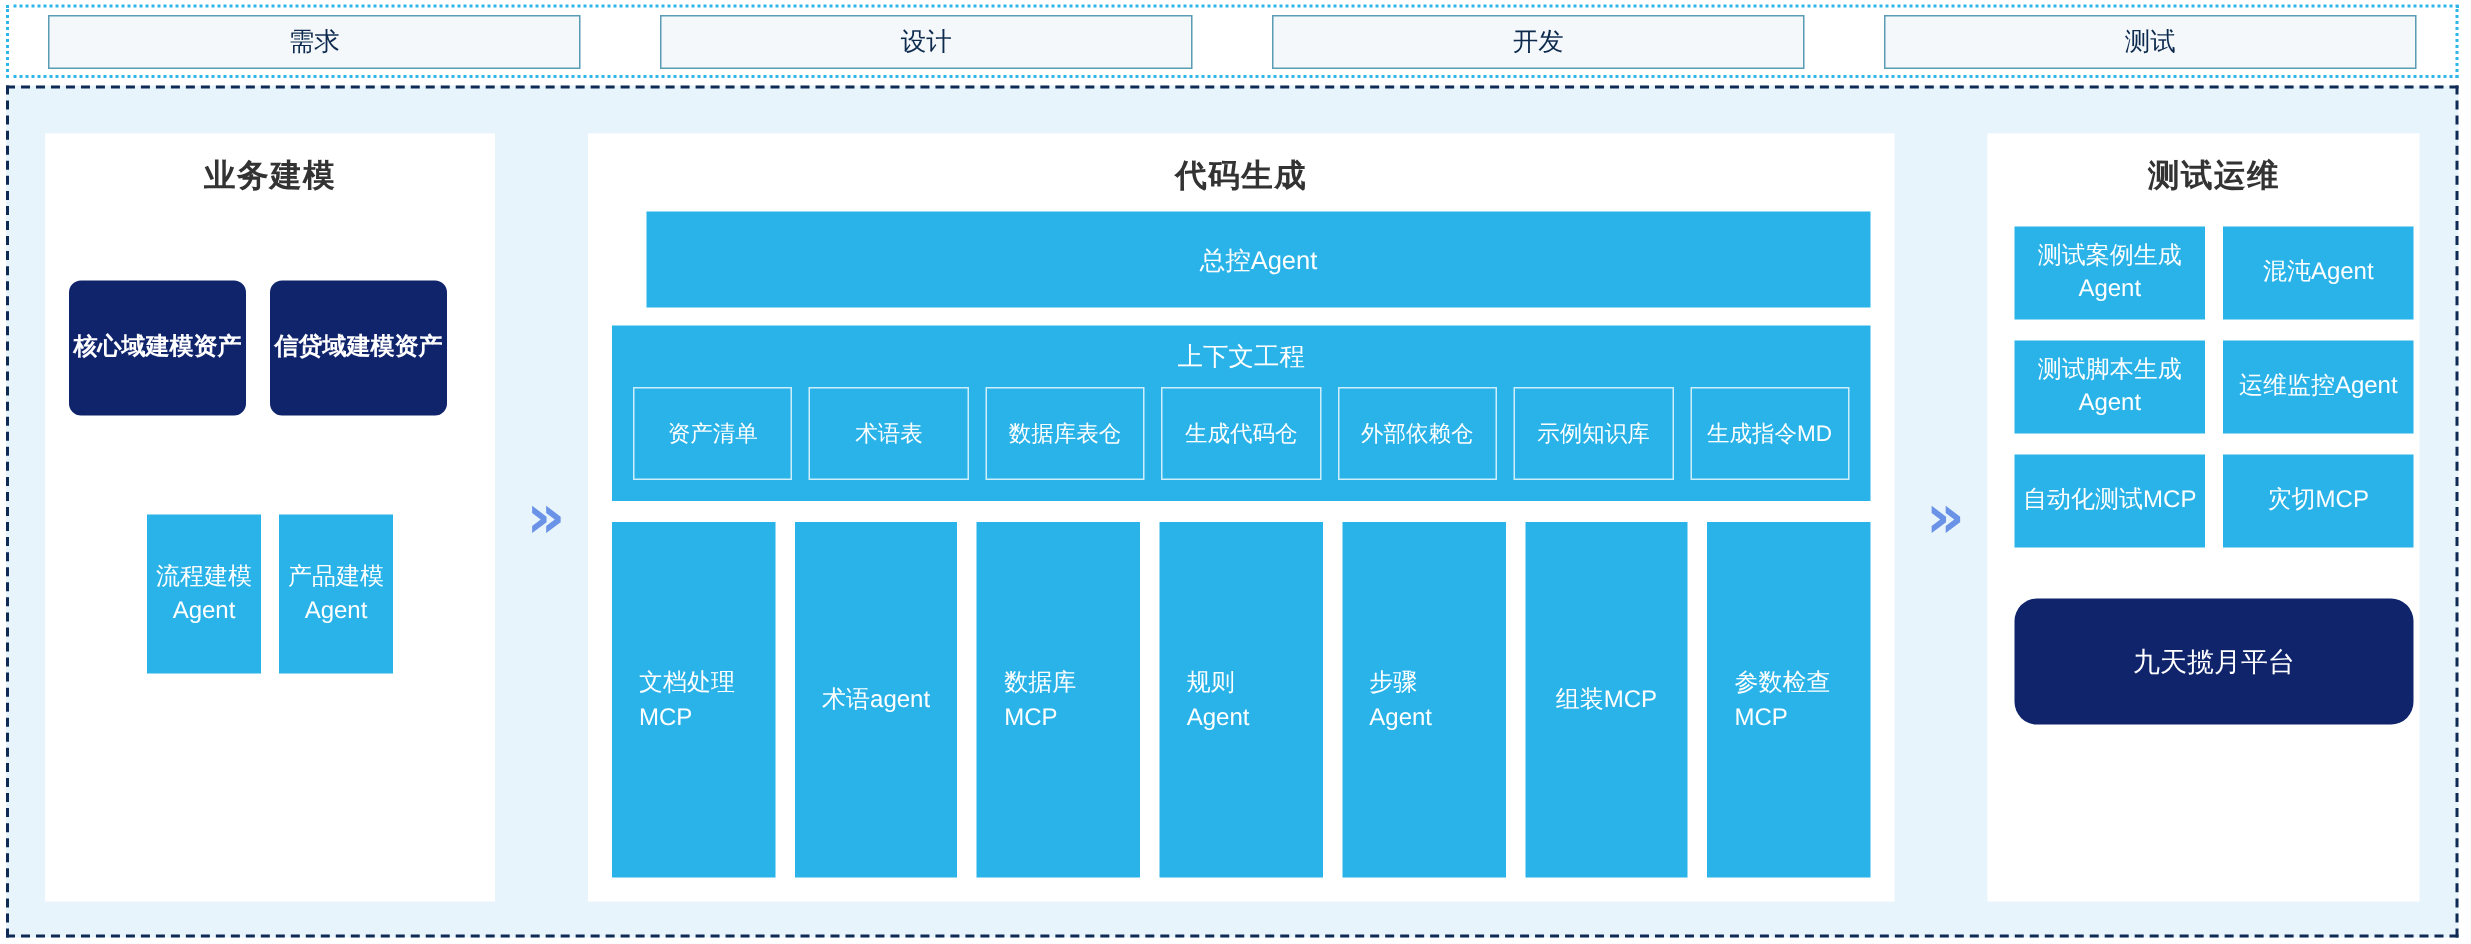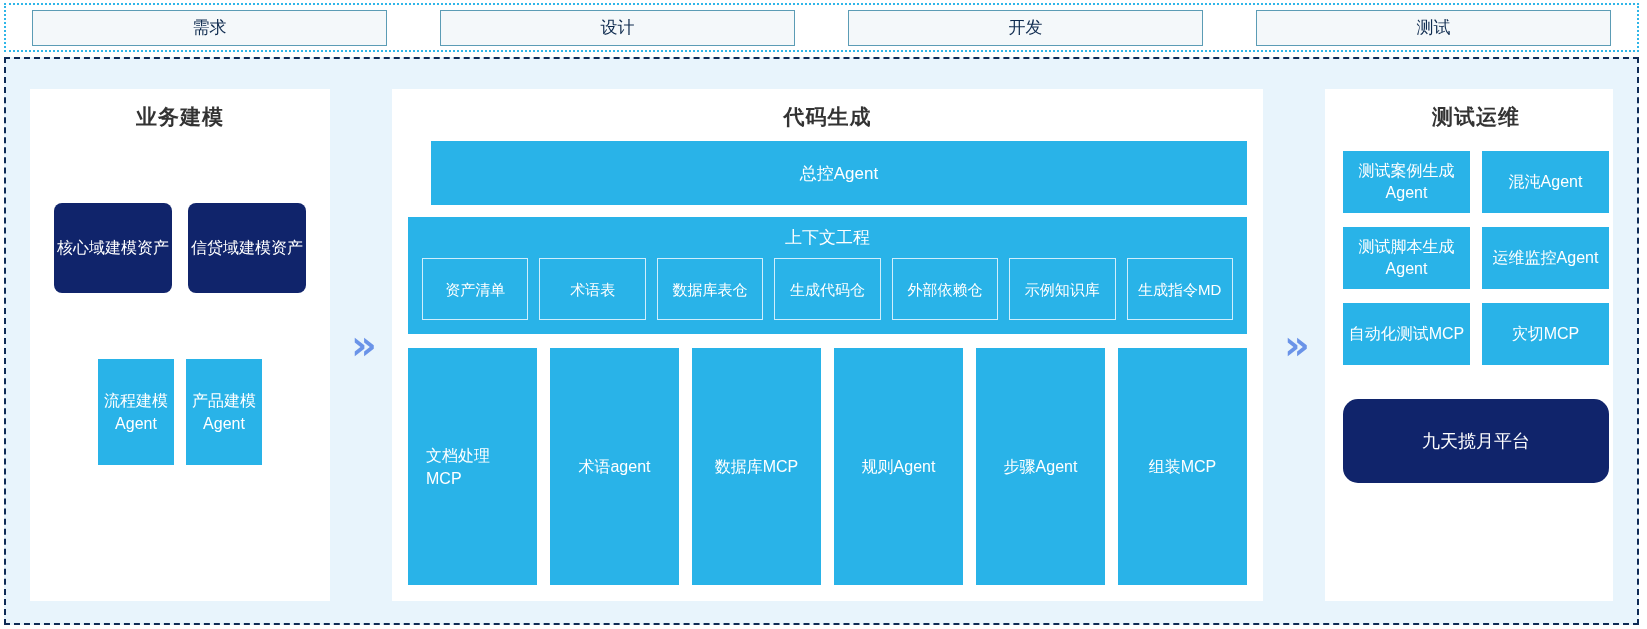--- a/index.html
+++ b/index.html
@@ -91,22 +91,23 @@
   }
 
   
   #panel-business {
     width: 300px;
     flex: 0 0 300px;
   }
   #asset-row {
     display: flex;
     gap: 16px;
-    justify-content: center;
-    margin-top: 62px;
+    justify-content: flex-start;
+    margin-top: 46px;
+    font-weight: bold;
   }
   .asset-box {
     width: 118px;
     height: 90px;
     background: #10246b;
     border-radius: 8px;
     color: #ffffff;
     font-size: 16px;
     line-height: 22px;
     display: flex;
@@ -327,20 +328,23 @@
       </div>
       <div class="tool-box">
         <span>规则Agent</span>
       </div>
       <div class="tool-box">
         <span>步骤Agent</span>
       </div>
       <div class="tool-box">
         <span>组装MCP</span>
       </div>
+      <div class="tool-box">
+        <span>参数检查MCP</span>
+      </div>
     </div>
   </div>
 
   <div class="connector">
     <span class="chev">»</span>
   </div>
 
   <div class="panel" id="panel-test">
     <div class="panel-title">测试运维</div>
 

